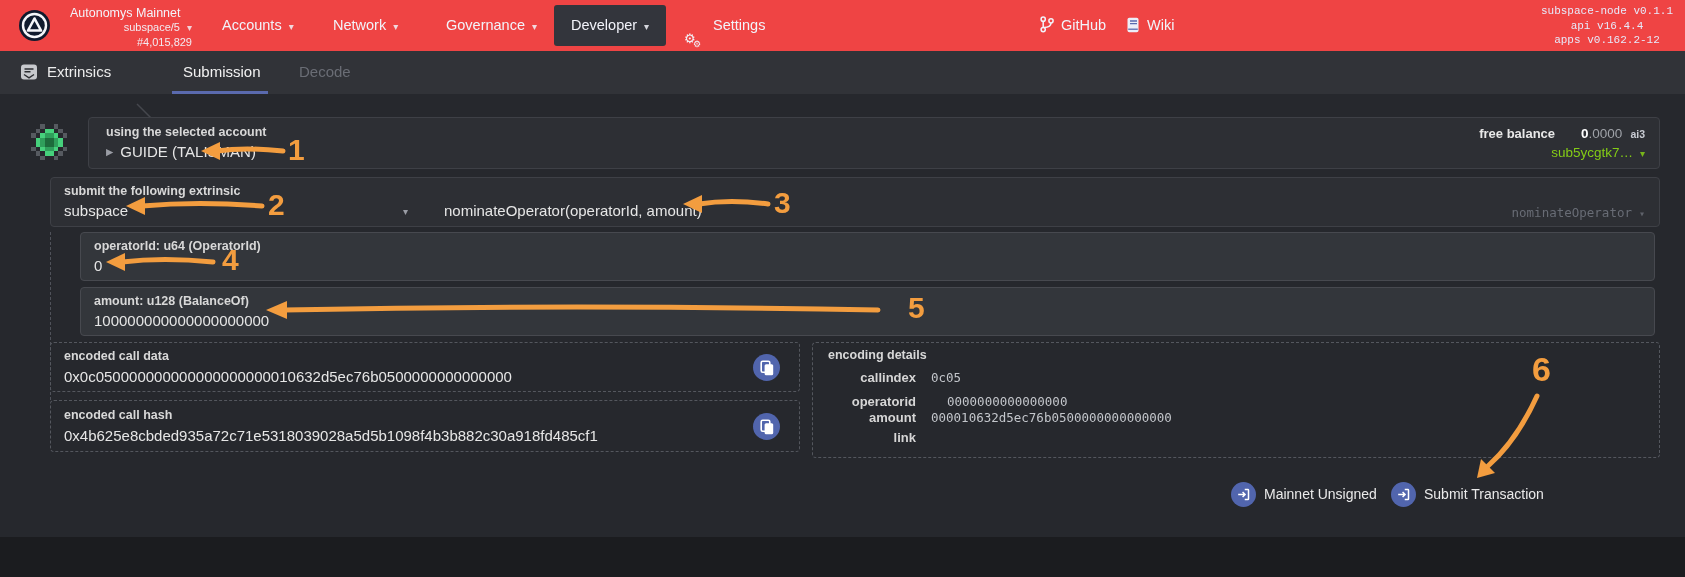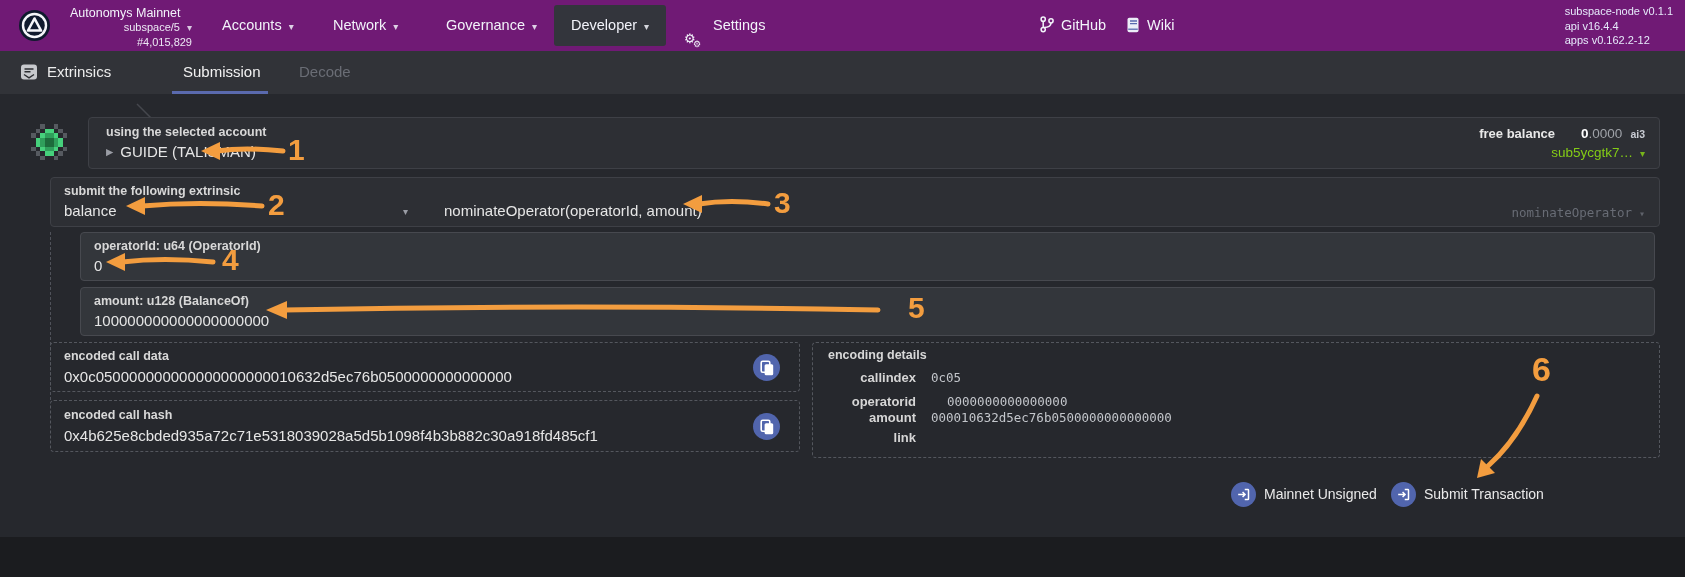--- a/index.html
+++ b/index.html
@@ -1,33 +1,33 @@
 <!DOCTYPE html>
 <html><head>
 <meta charset="utf-8">
 <style>
   html,body{margin:0;padding:0;background:#17181a;}
   .screen{position:relative;width:1685px;height:577px;background:#26282d;overflow:hidden;
           font-family:"Liberation Sans",sans-serif;color:#e6e6e6;}
   .abs{position:absolute;}
 
   
-  .topnav{position:absolute;left:0;top:0;width:1685px;height:51px;background:#701a75;}
+  .topnav{position:absolute;left:0;top:0;width:1685px;height:51px;background:#ef4444;}
   .logo{position:absolute;left:19px;top:10px;width:31px;height:31px;border-radius:50%;background:#101a2e;cursor:pointer;}
   .brand{position:absolute;left:70px;top:6px;width:122px;text-align:right;color:#f3f4fb;line-height:14px;cursor:pointer;}
   .brand .bn{font-size:12.5px;text-align:left;white-space:nowrap;}
   .brand .bs{font-size:11px;opacity:.95;}
   .navitem{position:absolute;top:0;height:51px;line-height:51px;font-size:14.5px;color:#f2f3fa;white-space:nowrap;cursor:pointer;}
   .navpill{position:absolute;left:554px;top:5px;height:41px;line-height:41px;background:#33353c;border-radius:3px;
            padding:0 17px;font-size:14.5px;color:#f2f3fa;cursor:pointer;}
   .caret::after{content:"▾";font-size:10px;margin-left:7px;opacity:.85;}
   .gearwrap{position:relative;display:inline-block;width:20px;height:18px;vertical-align:-3px;margin-right:5px;}
   .gear1{position:absolute;left:0;top:-2px;font-size:13px;}
   .gear2{position:absolute;left:9px;top:4px;font-size:9px;}
-  .versions{position:absolute;right:12px;top:4px;text-align:left;font-size:11px;line-height:14.5px;color:#e6eafb;}
+  .versions{position:absolute;right:12px;top:4px;text-align:center;font-size:11px;line-height:14.5px;color:#e6eafb;font-family:Liberation Mono, monospace;}
   .iconlbl svg{vertical-align:-3px;margin-right:7px;}
 
   
   .tabbar{position:absolute;left:0;top:51px;width:1685px;height:43px;background:#313338;}
   .tab-app-icon{position:absolute;left:20px;top:12px;}
   .tab-app{position:absolute;left:47px;top:12px;font-size:15px;color:#ececec;}
   .tab{position:absolute;top:12px;font-size:15px;cursor:pointer;}
   .tab.active{color:#f2f2f2;}
   .tab.dim{color:#6a6d75;margin-left:6px;}
   .tab-underline{position:absolute;left:172px;top:91px;width:96px;height:3px;background:#5a6aae;}
@@ -182,21 +182,21 @@
     <div class="lbl" style="left:17px;top:7px;">using the selected account</div>
     <div class="val disc" style="left:17px;top:25px;"><span>GUIDE (TALISMAN)</span></div>
     <div class="balrow">
       <span class="blabel">free balance</span><span class="bint">0</span><span class="bfrac">.0000</span><span class="bunit">ai3</span>
     </div>
     <div class="addr caret"><span>sub5ycgtk7…</span></div>
   </div>
 
   <div class="box solidbox" style="left:50px;top:177px;width:1610px;height:50px;">
     <div class="lbl" style="left:13px;top:6px;">submit the following extrinsic</div>
-    <div class="val" style="left:13px;top:24px;">balance</div>
+    <div class="val" style="left:13px;top:24px;">subspace</div>
     <div class="abs" style="left:352px;top:28px;font-size:10px;color:#9a9da5;">▾</div>
     <div class="val" style="left:393px;top:24px;">nominateOperator(operatorId, amount)</div>
     <div class="abs caret mono" style="right:14px;top:27px;font-size:12.5px;color:#686c75;"><span>nominateOperator</span></div>
   </div>
 
   <div class="dashline"></div>
 
   <div class="box parambox" style="left:80px;top:232px;width:1575px;height:49px;">
     <div class="lbl" style="left:13px;top:6px;">operatorId: u64 (OperatorId)</div>
     <div class="val" style="left:13px;top:24px;">0</div>

